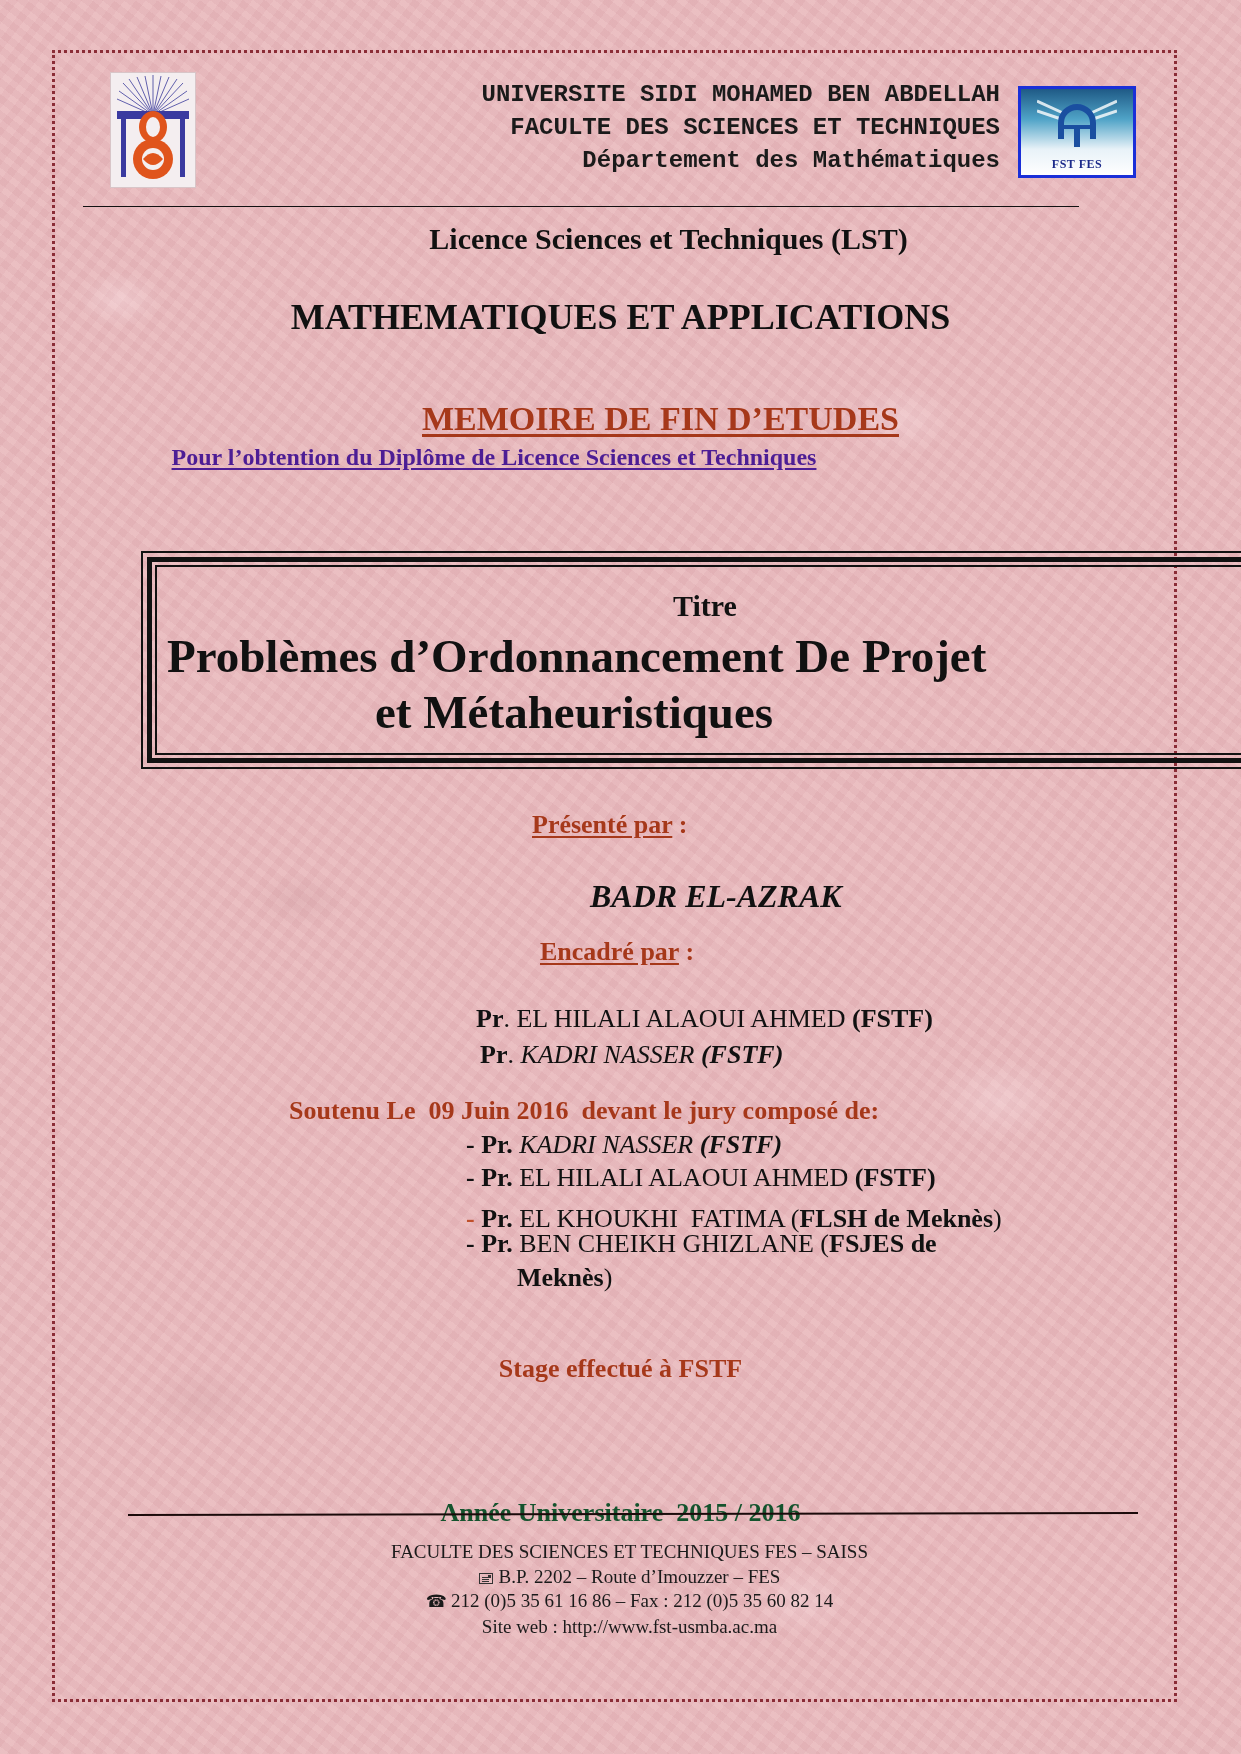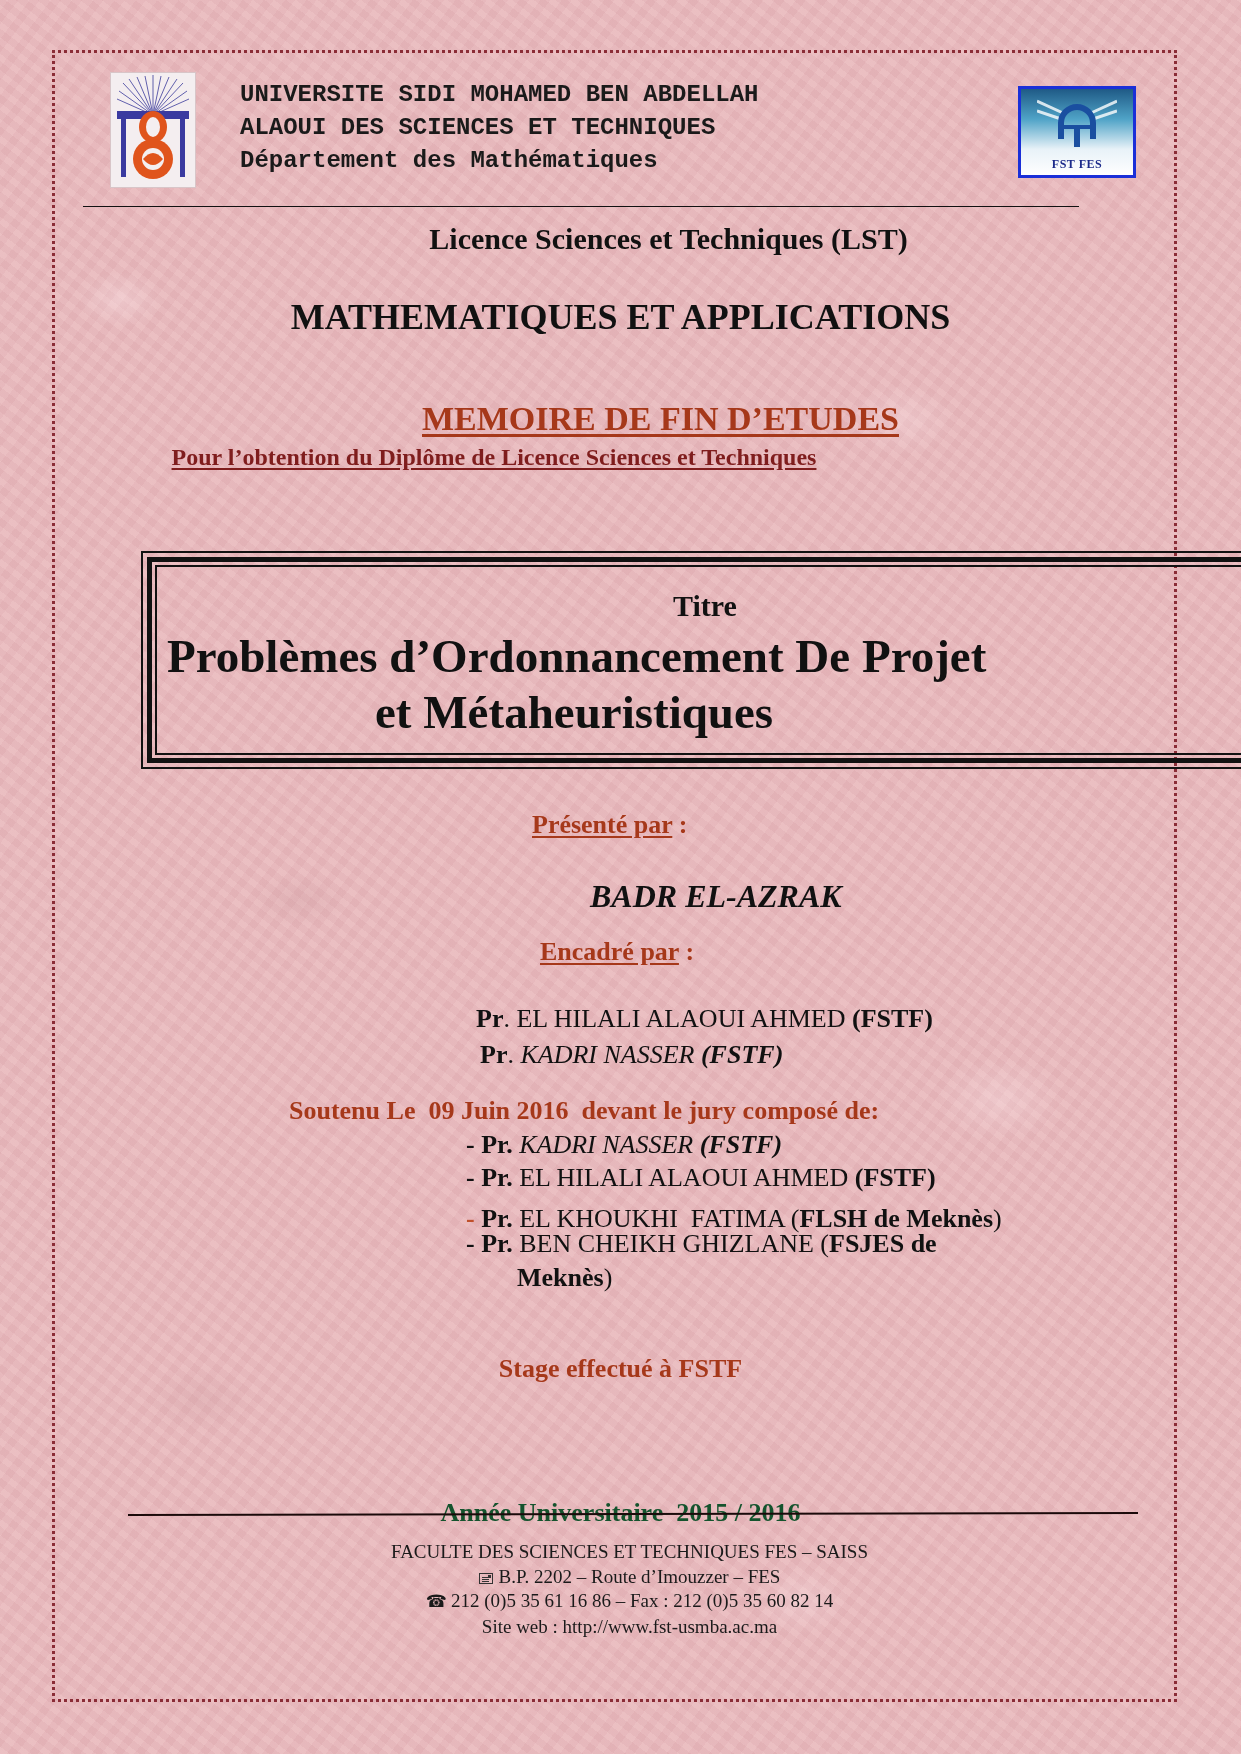--- a/index.html
+++ b/index.html
@@ -38,36 +38,36 @@
     background: linear-gradient(180deg, #1f5a86 0%, #4fa3c7 35%, #e8f2f8 70%, #ffffff 100%);
     display: flex; flex-direction: column; align-items: center; justify-content: flex-end;
   }
   .fst-label {
     font-family: "Liberation Serif", serif; font-weight: bold; font-size: 12px;
     color: #1b2a8a; margin-bottom: 3px; letter-spacing: 0.5px;
   }
   .header-text {
     left: 240px; top: 78px; width: 760px;
     font-family: "Liberation Mono", monospace; font-weight: bold;
-    font-size: 24px; line-height: 33px; color: #1a1a1a; text-align: left;
+    font-size: 24px; line-height: 33px; color: #1a1a1a; text-align: right;
   }
   .header-rule {
     left: 83px; top: 206px; width: 996px; height: 0;
     border-top: 1.5px solid #111;
   }
 
   .lst { left: 0; width: 1241px; top: 222px; font-size: 30px; font-weight: bold; padding-left: 48px; }
   .maths { left: 0; width: 1241px; top: 296px; font-size: 36px; font-weight: bold; }
   .memoire {
     left: 0; width: 1241px; top: 400px; font-size: 34px; font-weight: bold;
     color: #a6381a; text-decoration: underline; text-underline-offset: 4px; padding-left: 40px;
   }
   .pour {
     left: 0; width: 988px; top: 444px; font-size: 24px; font-weight: bold;
-    color: #7f1d1d; text-decoration: underline; text-underline-offset: 3px;
+    color: #4c1d95; text-decoration: underline; text-underline-offset: 3px;
   }
 
   
   .title-box {
     left: 141px; top: 551px; width: 1128px; height: 218px; box-sizing: border-box;
     border: 2px solid #111;
     padding: 4px;
   }
   .title-box-mid {
     width: 100%; height: 100%; box-sizing: border-box;
@@ -164,21 +164,21 @@
     <ellipse cx="40" cy="52" rx="14" ry="16" fill="#e0541c"></ellipse>
     <ellipse cx="40" cy="52" rx="7" ry="10" fill="#f4eef0"></ellipse>
     <circle cx="40" cy="84" r="20" fill="#e0541c"></circle>
     <circle cx="40" cy="84" r="11" fill="#f4eef0"></circle>
     <path d="M30 84 q10 -12 20 0 q-10 12 -20 0z" fill="#e0541c"></path>
   </svg>
 </div>
 
 <div class="abs header-text">
   <div>UNIVERSITE SIDI MOHAMED BEN ABDELLAH</div>
-  <div>ALAOUI DES SCIENCES ET TECHNIQUES</div>
+  <div>FACULTE DES SCIENCES ET TECHNIQUES</div>
   <div>Département des Mathématiques</div>
 </div>
 
 <div class="abs logo-right">
   <svg width="80" height="58" viewBox="0 0 80 58" style="position:absolute;top:6px;left:16px;">
     <g stroke="#ffffff" stroke-width="3" opacity="0.8">
       <line x1="0" y1="6" x2="26" y2="18"></line>
         <line x1="0" y1="16" x2="24" y2="24"></line>
       <line x1="80" y1="6" x2="54" y2="18"></line>
         <line x1="80" y1="16" x2="56" y2="24"></line>

